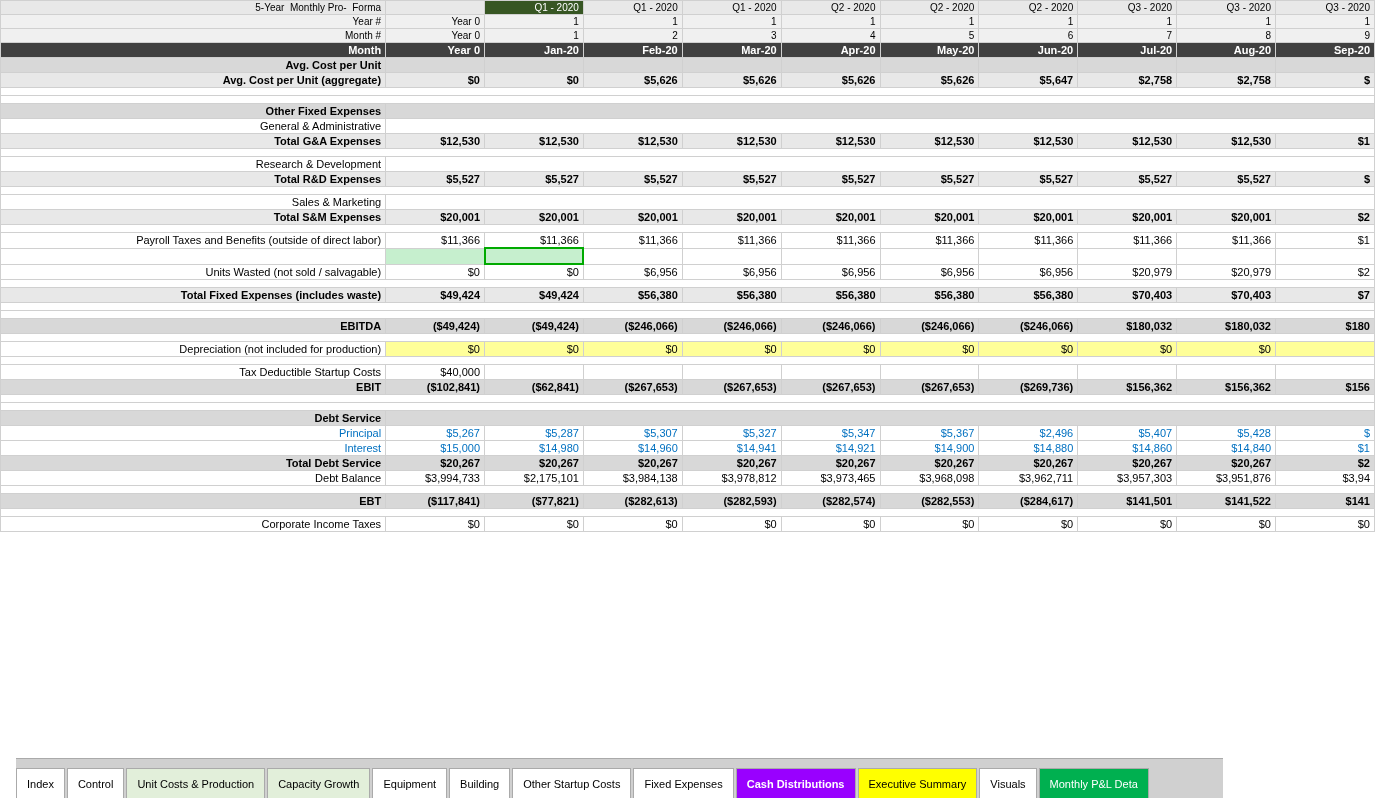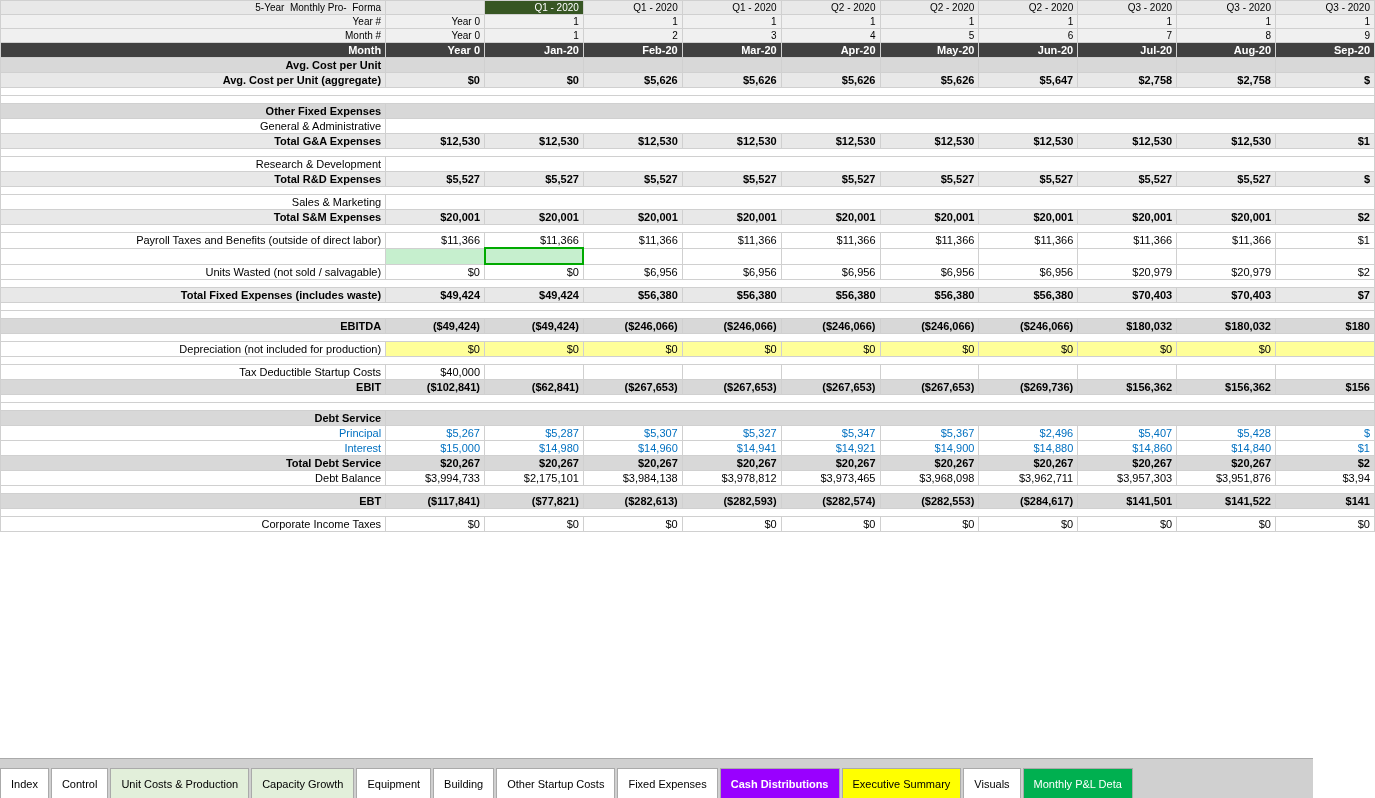--- a/index.html
+++ b/index.html
@@ -55,22 +55,22 @@
     .selected-col { background: #c6efce !important; }
     .yellow-input { background: #ffff99 !important; }
 
     
     .active-header { background: #375623; color: #fff; }
 
     
     #tab-bar {
       position: absolute;
       bottom: 0;
-      left: 0;
-      width: 1313px;
+      left: 16px;
+      width: 1207px;
       height: 40px;
       display: flex;
       align-items: flex-end;
       background: #d0d0d0;
       overflow: hidden;
       border-top: 1px solid #aaa;
     }
 
     .tab {
       height: 30px;

